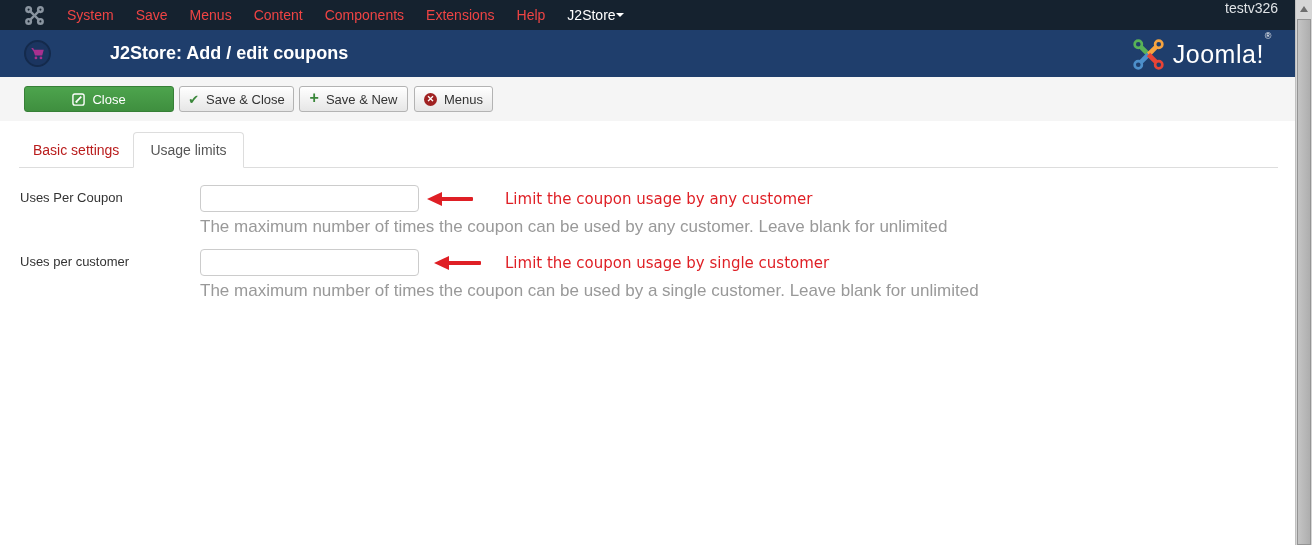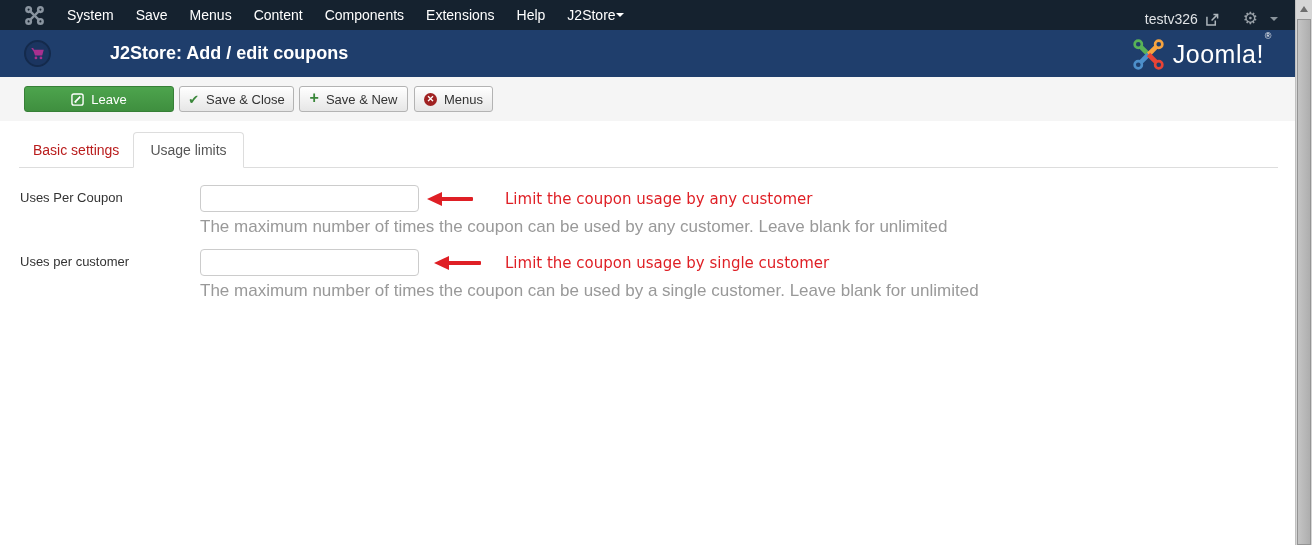--- a/index.html
+++ b/index.html
@@ -10,28 +10,28 @@
   }
 
   
   .topbar {
     position:absolute; left:0; top:0; width:1312px; height:30px;
     background:#15222f; display:flex; align-items:center;
   }
   .topbar-logo { margin-left:25px; width:19px; height:19px; flex:0 0 auto; }
   .menu { display:flex; align-items:center; margin-left:12px; list-style:none; height:30px; }
   .menu-item {
-    padding:0 11px; font-size:14px; color:#ffffff; line-height:30px; cursor:pointer; white-space:nowrap;
+    padding:0 11px; font-size:14px; color:#ef4444; line-height:30px; cursor:pointer; white-space:nowrap;
   }
   .menu-item.active { color:#ffffff; display:flex; align-items:center; }
   .caret-down {
     width:0; height:0; border-left:4px solid transparent; border-right:4px solid transparent;
     border-top:4px solid currentColor; display:inline-block;
   }
-  .topbar-right { position:absolute; right:34px; top:0; height:38px; display:flex; align-items:center; gap:10px; }
+  .topbar-right { position:absolute; right:34px; top:0; height:38px; display:flex; align-items:flex-start; gap:10px;flex-direction:column; }
   .username { font-size:14px; color:#dfe3e6; cursor:pointer; }
   .extlink-icon { width:13px; height:13px; margin-left:-2px; }
   .gear-icon { font-size:17px; color:#99a1a8; line-height:30px; margin-left:14px; cursor:pointer; }
   .gear-caret { color:#8a949c; margin-left:2px; cursor:pointer; }
 
   
   .pageheader {
     position:absolute; left:0; top:30px; width:1312px; height:47px; background:#1f3e6c;
   }
   .comp-badge {
@@ -203,21 +203,21 @@
       <span class="brand-text"><span>Joomla!</span><span class="brand-reg">®</span></span>
     </div>
   </div>
 
   <div class="toolbar-strip">
     <button class="btn btn-success btn-save">
       <svg width="13" height="13" viewBox="0 0 14 14">
         <rect x="1" y="1" width="12" height="12" rx="2" fill="none" stroke="#ffffff" stroke-width="1.5"></rect>
         <path d="M4,10 L10,4 M4,10 L5.8,9.4" stroke="#ffffff" stroke-width="1.8" fill="none"></path>
       </svg>
-      <span>Leave</span>
+      <span>Close</span>
     </button>
     <button class="btn btn-default btn-save-close">
       <span class="check-icon">✔</span>
       <span>Save &amp; Close</span>
     </button>
     <button class="btn btn-default btn-save-new">
       <span class="plus-icon">+</span>
       <span>Save &amp; New</span>
     </button>
     <button class="btn btn-default btn-cancel">

